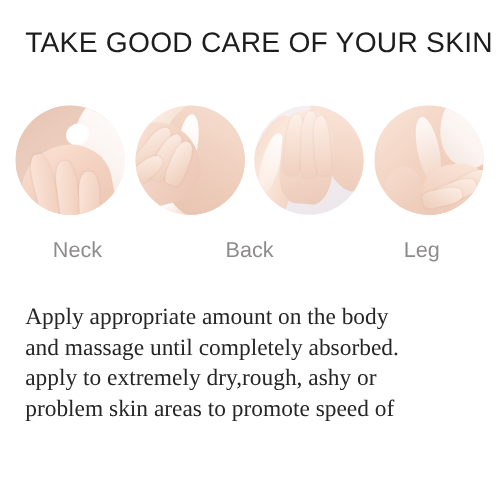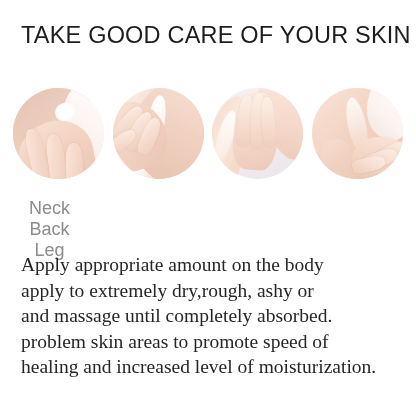--- a/index.html
+++ b/index.html
@@ -62,23 +62,22 @@
   }
 
   
   .labels {
     position: absolute;
     left: 0;
     top: 198px;
     width: 416px;
     display: flex;
     justify-content: space-between;
-    padding: 0 4px;
+    padding: 0 19px;
     box-sizing: border-box;
-    flex-direction: column;
   }
   .label {
     width: 91px;
     text-align: center;
     font-size: 18px;
     color: #8e8b8c;
     font-weight: 400;
     font-family: "Liberation Sans", sans-serif;
   }
 
@@ -369,19 +368,18 @@
   </div>
 
   <div class="labels">
     <div class="label">Neck</div>
     <div class="label">Back</div>
     <div class="label">Leg</div>
   </div>
 
   <div class="body-copy">
     <div class="body-line">Apply appropriate amount on the body</div>
+    <div class="body-line">and massage until completely absorbed.</div>
     <div class="body-line">apply to extremely dry,rough, ashy or</div>
-    <div class="body-line">and massage until completely absorbed.</div>
     <div class="body-line">problem skin areas to promote speed of</div>
-    <div class="body-line">healing and increased level of moisturization.</div>
   </div>
 
 </div>
 
 </body></html>

